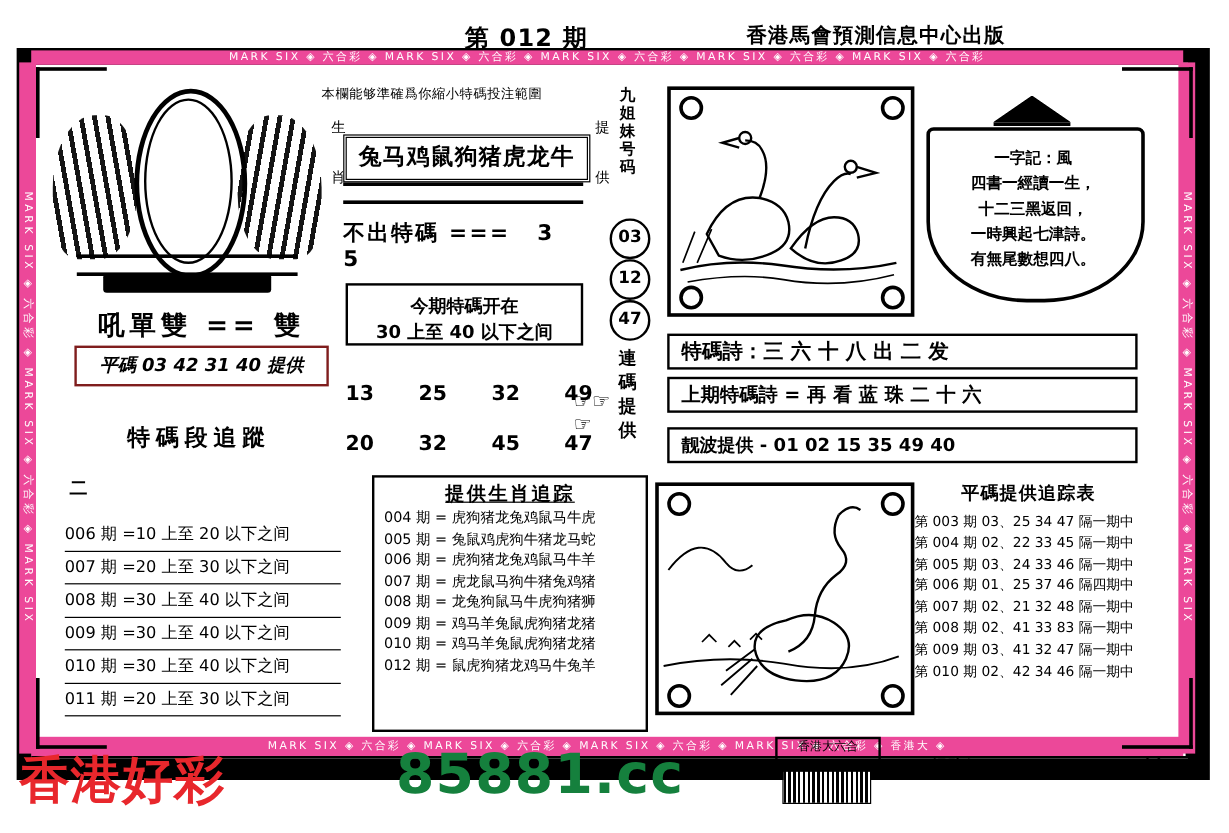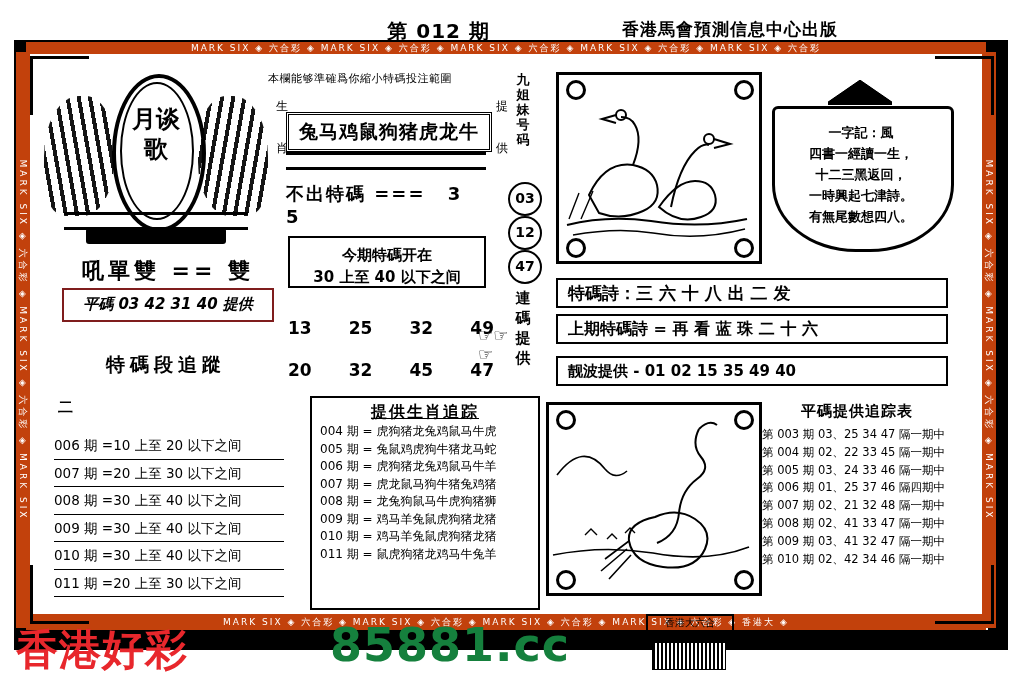--- a/index.html
+++ b/index.html
@@ -24,21 +24,21 @@
   
   .frame-outer{
     position:absolute;left:14px;top:40px;width:984px;height:600px;
     border:5px solid #000;background:#000;
   }
   .frame-inner{
     position:absolute;left:26px;top:52px;width:960px;height:576px;
     background:#fff;border:2px solid #000;
   }
   .frame-band{
-    position:absolute;background:#c2410c;color:#fff;font-size:9px;
+    position:absolute;background:#ec4899;color:#fff;font-size:9px;
     letter-spacing:2px;overflow:hidden;white-space:nowrap;
   }
   .band-top{left:26px;top:42px;width:960px;height:12px;text-align:center;line-height:12px;}
   .band-bottom{left:26px;top:614px;width:960px;height:16px;text-align:center;line-height:16px;}
   .band-left{left:16px;top:52px;width:14px;height:576px;}
   .band-right{left:982px;top:52px;width:14px;height:576px;}
   .vband-text{
     position:absolute;left:0;top:0;width:576px;height:14px;
     transform-origin:0 0;transform:rotate(90deg) translateY(-14px);
     font-size:9px;letter-spacing:3px;color:#fff;line-height:14px;text-align:center;
@@ -280,21 +280,20 @@
   <div class="corner c-tl"></div>
   <div class="corner c-tr"></div>
   <div class="corner c-bl"></div>
   <div class="corner c-br"></div>
 
   <div class="emblem">
     <div class="tiger left"></div>
     <div class="tiger right"></div>
     <div class="oval"></div>
     <div class="oval2"></div>
-    <div class="title">月谈歌</div>
     <div class="base2"></div>
     <div class="base"></div>
   </div>
 
   <div class="single-double">吼單雙 == 雙</div>
   <div class="pingma-box">平碼 03 42 31 40 提供</div>
   <div class="tema-track">特碼段追蹤</div>
   <div class="er-mark">二</div>
   <div class="range-list">
     <div class="range-row">006 期 =10 上至 20 以下之间</div>
@@ -376,21 +375,21 @@
 
   <div class="zb">
     <div class="zb-title">提供生肖追踪</div>
     <div class="zb-row">004 期 = 虎狗猪龙兔鸡鼠马牛虎</div>
     <div class="zb-row">005 期 = 兔鼠鸡虎狗牛猪龙马蛇</div>
     <div class="zb-row">006 期 = 虎狗猪龙兔鸡鼠马牛羊</div>
     <div class="zb-row">007 期 = 虎龙鼠马狗牛猪兔鸡猪</div>
     <div class="zb-row">008 期 = 龙兔狗鼠马牛虎狗猪狮</div>
     <div class="zb-row">009 期 = 鸡马羊兔鼠虎狗猪龙猪</div>
     <div class="zb-row">010 期 = 鸡马羊兔鼠虎狗猪龙猪</div>
-    <div class="zb-row">011 期 = 鼠虎狗猪龙鸡马牛兔羊</div>
+    <div class="zb-row">012 期 = 鼠虎狗猪龙鸡马牛兔羊</div>
   </div>
 
   <div class="pic-panel pic-bottom">
     <svg width="204" height="182" viewBox="0 0 204 182">
       <path d="M8 70 q26 -34 48 -6 q10 12 22 2" fill="none" stroke="#000" stroke-width="1.6"></path>
       <path d="M150 24 q-8 16 2 28 q10 12 -4 22 q-16 12 -18 34 q-2 22 -22 30" fill="none" stroke="#000" stroke-width="2"></path>
       <path d="M150 24 q10 -10 18 -4" fill="none" stroke="#000" stroke-width="2"></path>
       <path d="M106 112 q22 -10 40 2 q18 12 10 30 q-10 22 -42 18 q-30 -4 -34 -26 q-2 -18 26 -24 z" fill="none" stroke="#000" stroke-width="2"></path>
       <path d="M80 136 l-24 18 M78 144 l-26 22 M82 150 l-22 24" fill="none" stroke="#000" stroke-width="1.6"></path>
       <path d="M4 150 q50 -10 100 -2 q54 10 96 -6" fill="none" stroke="#000" stroke-width="1.6"></path>
@@ -402,21 +401,21 @@
   <div class="dot" style="left:556px;top:570px;"></div>
   <div class="dot" style="left:734px;top:570px;"></div>
 
   <div class="pm-title">平碼提供追踪表</div>
   <div class="pm-list">
     <div class="pm-row">第 003 期 03、25  34  47 隔一期中</div>
     <div class="pm-row">第 004 期 02、22  33  45 隔一期中</div>
     <div class="pm-row">第 005 期 03、24  33  46 隔一期中</div>
     <div class="pm-row">第 006 期 01、25  37  46 隔四期中</div>
     <div class="pm-row">第 007 期 02、21  32  48 隔一期中</div>
-    <div class="pm-row">第 008 期 02、41  33  47 隔一期中</div>
+    <div class="pm-row">第 008 期 02、41  33  83 隔一期中</div>
     <div class="pm-row">第 009 期 03、41  32  47 隔一期中</div>
     <div class="pm-row">第 010 期 02、42  34  46 隔一期中</div>
   </div>
 
   <div class="wm-left">香港好彩</div>
   <div class="wm-num">85881.cc</div>
   <div class="bot-box">香港大六合</div>
   <div class="bot-hint">請認明</div>
   <div class="bot-barcode"></div>
   <div class="bot-right">提防假冒</div>

